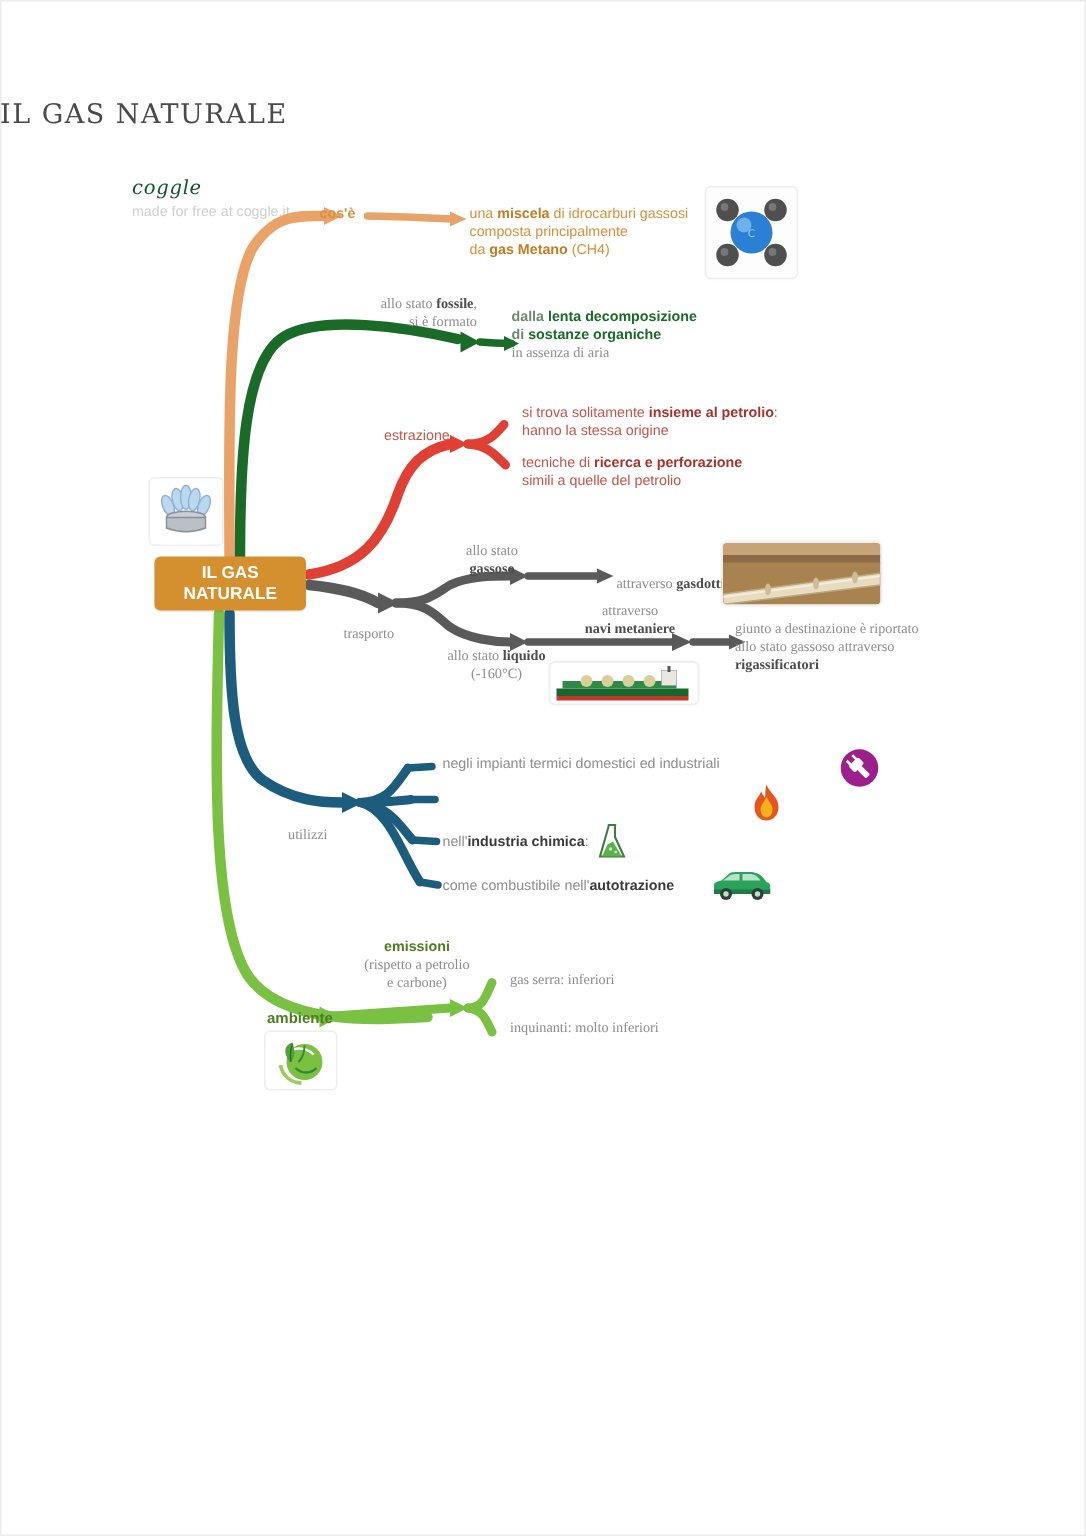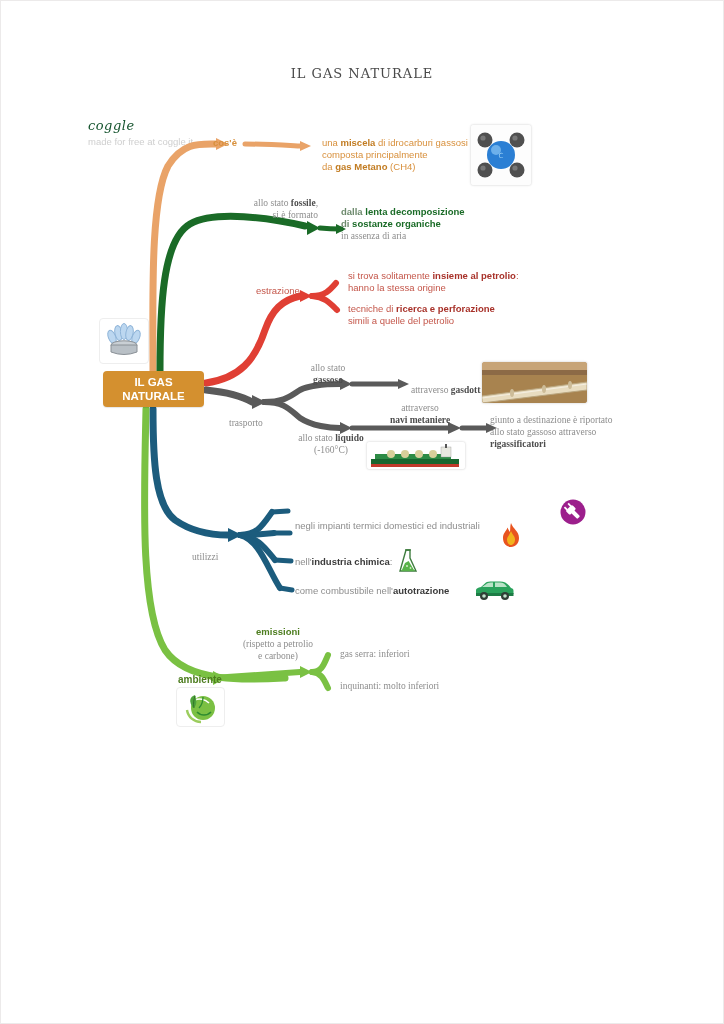--- a/index.html
+++ b/index.html
@@ -4,22 +4,22 @@
 <style>
   html,body{margin:0;padding:0;background:#ffffff;}
   body{width:724px;height:1024px;position:relative;overflow:hidden;
        font-family:"Liberation Sans",sans-serif;}
   #page{position:relative;width:724px;height:1024px;background:#fff;}
 
   
   .page-frame{position:absolute;left:0;top:0;width:724px;height:1024px;
               box-sizing:border-box;border:1px solid #eceaea;pointer-events:none;}
 
-  .title{position:absolute;left:0;top:66px;width:724px;text-align:center;
-         font-family:"DejaVu Serif",serif;font-size:13px;letter-spacing:1px;
+  .title{position:absolute;left:0;top:66px;width:724px;
+         font-family:"DejaVu Serif",serif;font-size:18px;letter-spacing:1px;
          color:#4a4a4a;font-weight:400;}
 
   .brand{position:absolute;left:88px;top:118px;}
   .brand-name{font-family:"DejaVu Serif",serif;font-size:13px;color:#14532d;
               font-style:italic;letter-spacing:.5px;}
   .brand-sub{font-size:9.5px;color:#cfcfcf;margin-top:3px;}
 
   svg.branches{position:absolute;left:0;top:0;width:724px;height:1024px;}
 
   
@@ -131,21 +131,21 @@
     </svg>
   </div>
 
   <div class="root">
     <span>IL GAS</span>
     <span>NATURALE</span>
   </div>
 
   <div class="lbl t-orange" style="left:213px;top:137px;font-weight:bold;">cos'è</div>
 
-  <div class="lbl t-orange" style="left:313px;top:137px;width:165px;margin-left:9px;">
+  <div class="lbl t-orange" style="left:313px;top:137px;width:165px;">
     <span>una <b>miscela</b> di idrocarburi gassosi</span><br>
     <span>composta principalmente</span><br>
     <span>da <b>gas Metano</b> (CH4)</span>
   </div>
 
   <div class="imgcard" style="left:470px;top:124px;width:60px;height:60px;">
     <svg width="60" height="60" viewBox="0 0 60 60">
       <rect width="60" height="60" fill="#fdfdfd"></rect>
       <circle cx="14" cy="15" r="7.5" fill="#4f4f4f"></circle>
         <circle cx="12" cy="13" r="2.6" fill="#777"></circle>
@@ -234,21 +234,21 @@
       <circle cx="52" cy="12" r="4" fill="#d8cf9a"></circle>
       <circle cx="66" cy="12" r="4" fill="#d8cf9a"></circle>
       <rect x="74" y="5" width="10" height="10" fill="#e8e8e0" stroke="#999" stroke-width=".4"></rect>
       <rect x="78" y="2" width="2" height="4" fill="#555"></rect>
     </svg>
   </div>
 
   <div class="lbl t-grey" style="left:192px;top:551px;">utilizzi</div>
 
 
-  <div class="lbl t-blue" style="left:295px;top:504px;width:265px;margin-top:16px;">negli impianti termici domestici ed industriali</div>
+  <div class="lbl t-blue" style="left:295px;top:504px;width:265px;">negli impianti termici domestici ed industriali</div>
 
   <div class="lbl t-blue" style="left:295px;top:556px;width:200px;">nell'<b>industria chimica</b>:</div>
 
   <div class="lbl t-blue" style="left:295px;top:585px;width:200px;">come combustibile nell'<b>autotrazione</b></div>
 
   <div class="iconbox" style="left:558px;top:497px;width:30px;height:30px;">
     <svg width="28" height="28" viewBox="0 0 28 28">
       <circle cx="14" cy="14" r="12.5" fill="#9c1f8c"></circle>
       <g transform="rotate(-45 14 14)">
         <rect x="12" y="13" width="4" height="9" rx="1" fill="#fff"></rect>

